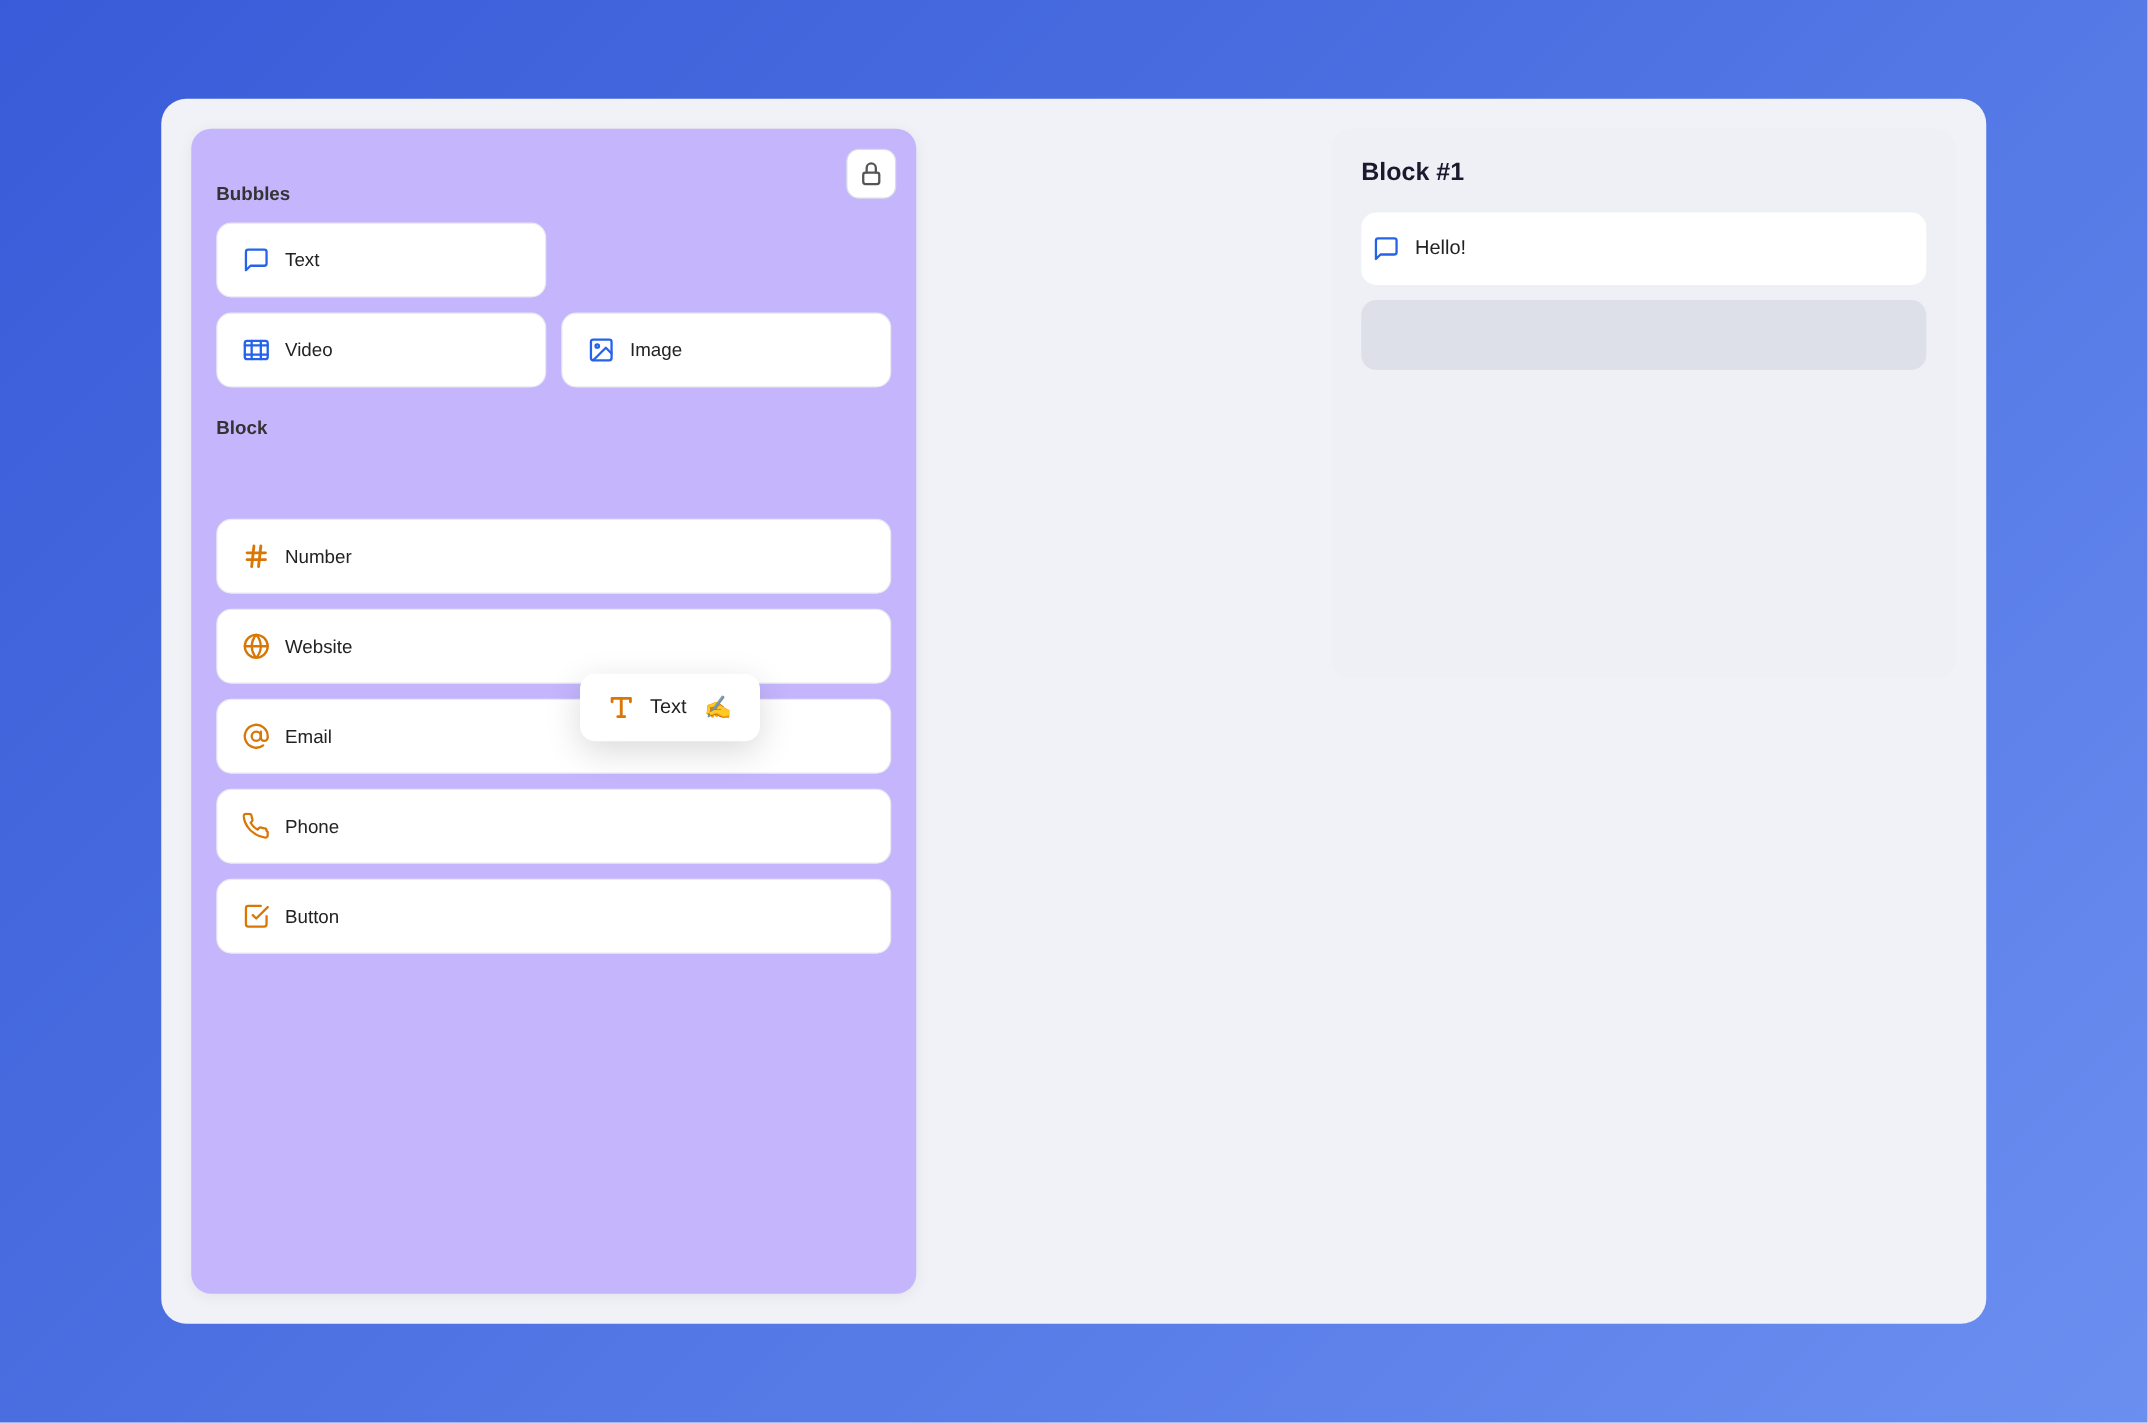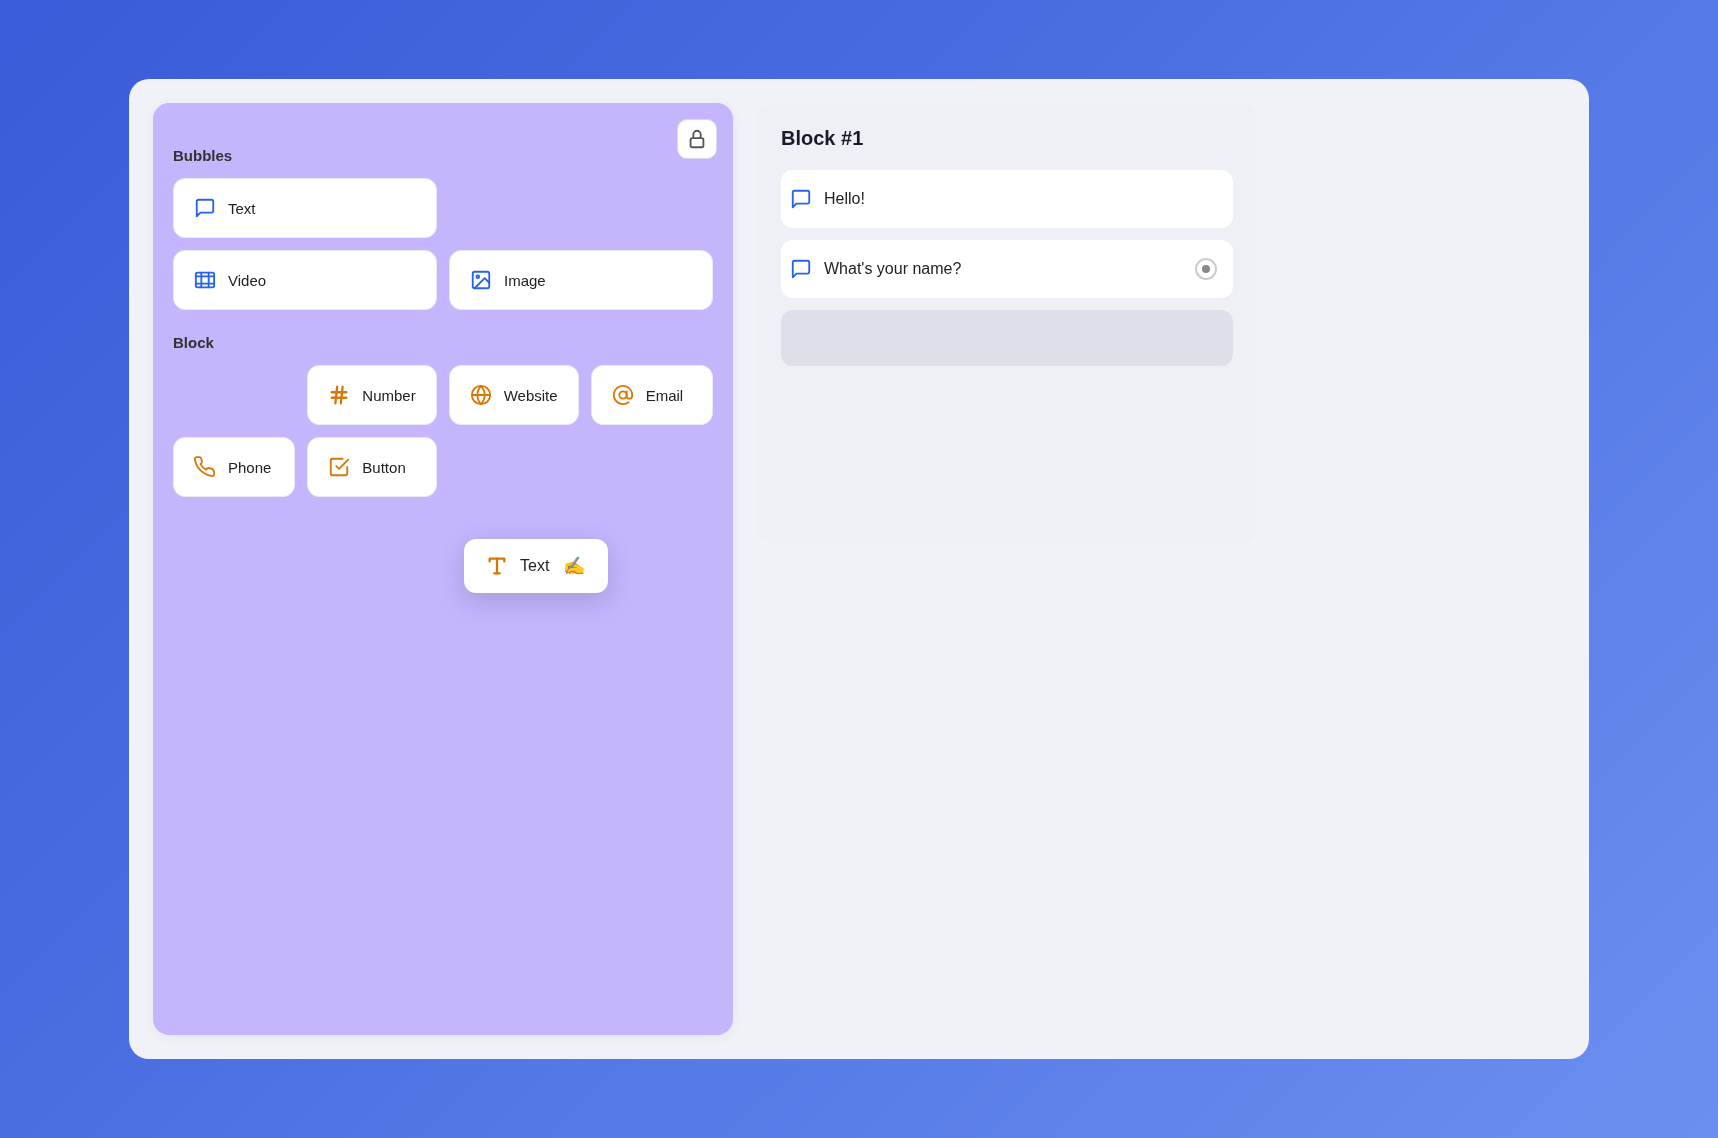--- a/index.html
+++ b/index.html
@@ -66,21 +66,21 @@
       gap: 12px;
       margin-bottom: 4px;
     }
 
     .bubble-item-single {
       grid-column: 1;
     }
 
     .inputs-grid {
       display: grid;
-      grid-template-columns: 1fr 1fr 1fr 1fr;
+      grid-template-columns: 1fr;
       gap: 12px;
     }
 
     .item-card {
       background: white;
       border: 1.5px solid #e8eaf0;
       border-radius: 12px;
       padding: 18px 20px;
       display: flex;
       align-items: center;
@@ -100,20 +100,21 @@
     .icon-orange {
       color: #d97706;
       font-size: 20px;
     }
 
     
     .right-panel {
       flex: 1;
       display: flex;
       align-items: flex-start;
+      justify-content: flex-end;
       padding: 24px 24px 24px 0;
     }
 
     .block-panel {
       width: 500px;
       background: #eef0f5;
       border-radius: 16px;
       padding: 24px;
       min-height: 440px;
     }
@@ -292,27 +293,20 @@
     <div class="block-panel">
       <div class="block-title">Block #1</div>
 
       <div class="block-item">
         <svg class="svg-icon icon-blue" viewBox="0 0 24 24" fill="none" stroke="currentColor" stroke-width="2" stroke-linecap="round" stroke-linejoin="round">
           <path d="M21 15a2 2 0 0 1-2 2H7l-4 4V5a2 2 0 0 1 2-2h14a2 2 0 0 1 2 2z"></path>
         </svg>
         <span>Hello!</span>
       </div>
 
-      <div class="block-item">
-        <svg class="svg-icon icon-blue" viewBox="0 0 24 24" fill="none" stroke="currentColor" stroke-width="2" stroke-linecap="round" stroke-linejoin="round">
-          <path d="M21 15a2 2 0 0 1-2 2H7l-4 4V5a2 2 0 0 1 2-2h14a2 2 0 0 1 2 2z"></path>
-        </svg>
-        <span>What's your name?</span>
-        <div class="radio-btn"></div>
-      </div>
 
       <div class="block-item-placeholder"></div>
     </div>
   </div>
 
   <div class="drag-tooltip">
     <svg width="22" height="22" viewBox="0 0 24 24" fill="none" stroke="#d97706" stroke-width="2.5" stroke-linecap="round" stroke-linejoin="round">
       <polyline points="4 7 4 4 20 4 20 7"></polyline>
       <line x1="9" y1="20" x2="15" y2="20"></line>
       <line x1="12" y1="4" x2="12" y2="20"></line>

